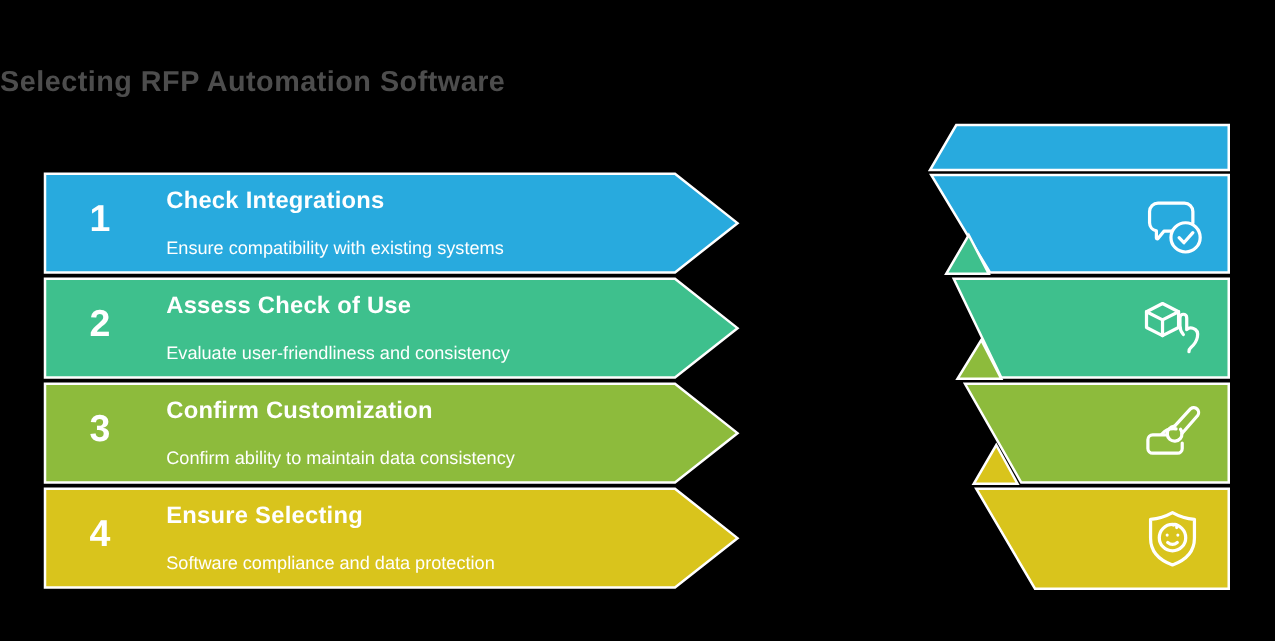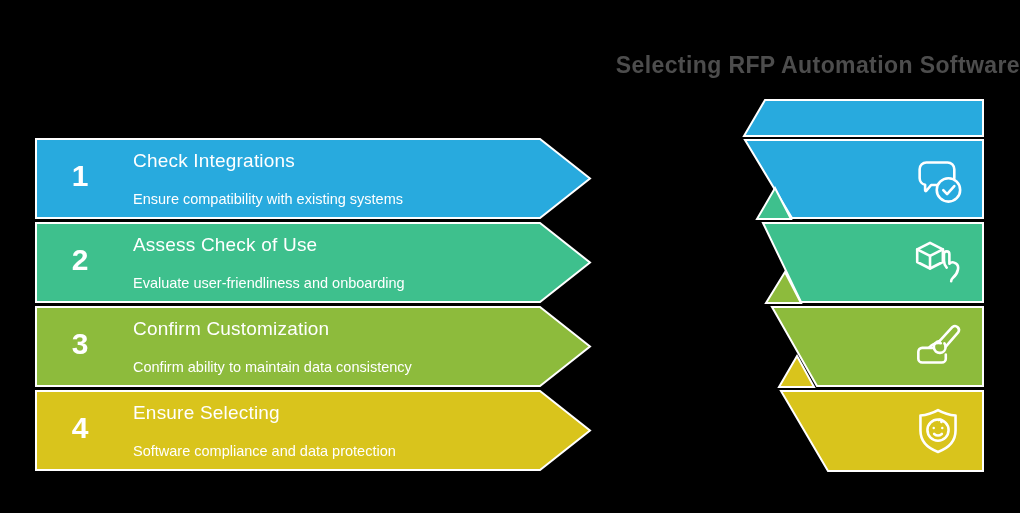--- a/index.html
+++ b/index.html
@@ -1,24 +1,24 @@
 <!DOCTYPE html>
 <html><head>
 <meta charset="utf-8">
 <style>
   html,body{margin:0;padding:0;background:#000;}
   .stage{position:relative;width:1020px;height:513px;background:#000;overflow:hidden;
          font-family:"Liberation Sans",sans-serif;}
-  .page-title{position:absolute;top:52px;left:0;width:1020px;text-align:right;
+  .page-title{position:absolute;top:52px;left:0;width:1020px;text-align:left;
               font-size:23px;font-weight:bold;letter-spacing:.4px;color:#4d4d4d;}
   .shapes{position:absolute;top:0;left:0;}
   .step-text{position:absolute;left:36px;width:520px;height:79px;color:#fff;}
   .step-text .num{position:absolute;left:14px;top:22px;width:60px;text-align:center;
                   font-size:30px;font-weight:bold;line-height:1;}
-  .step-text .t{position:absolute;left:97px;top:11px;font-size:19px;font-weight:normal;
+  .step-text .t{position:absolute;left:97px;top:11px;font-size:19px;font-weight:bold;
                 letter-spacing:.2px;white-space:nowrap;}
   .step-text .d{position:absolute;left:97px;top:52px;font-size:14.5px;white-space:nowrap;}
   .s1{top:139px;} .s2{top:223px;} .s3{top:307px;} .s4{top:391px;}
 </style>
 </head>
 <body>
 
 <div class="stage">
 
   <div class="page-title">Selecting RFP Automation Software</div>
@@ -75,21 +75,21 @@
 
   <div class="step-text s1">
     <div class="num">1</div>
     <div class="t">Check Integrations</div>
     <div class="d">Ensure compatibility with existing systems</div>
   </div>
 
   <div class="step-text s2">
     <div class="num">2</div>
     <div class="t">Assess Check of Use</div>
-    <div class="d">Evaluate user-friendliness and onboarding</div>
+    <div class="d">Evaluate user-friendliness and consistency</div>
   </div>
 
   <div class="step-text s3">
     <div class="num">3</div>
     <div class="t">Confirm Customization</div>
     <div class="d">Confirm ability to maintain data consistency</div>
   </div>
 
   <div class="step-text s4">
     <div class="num">4</div>

